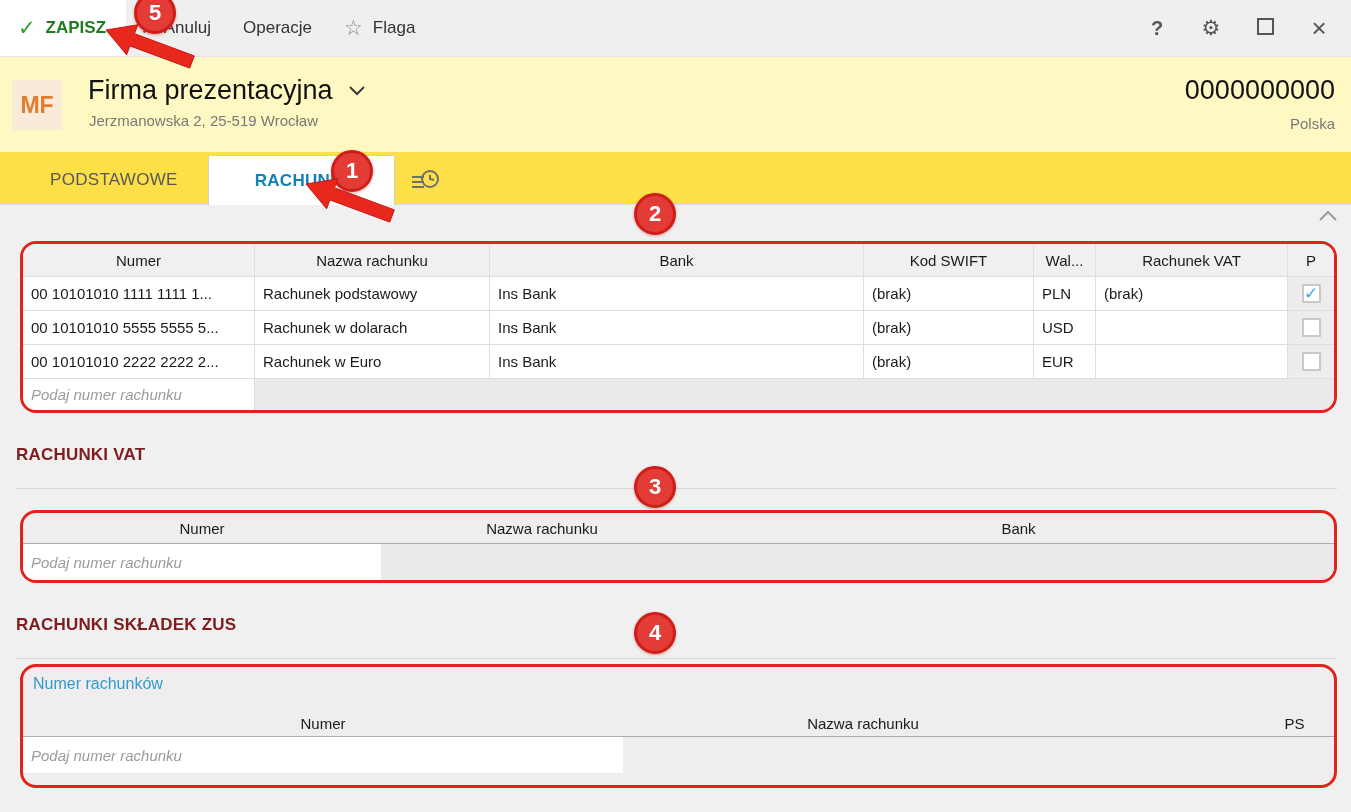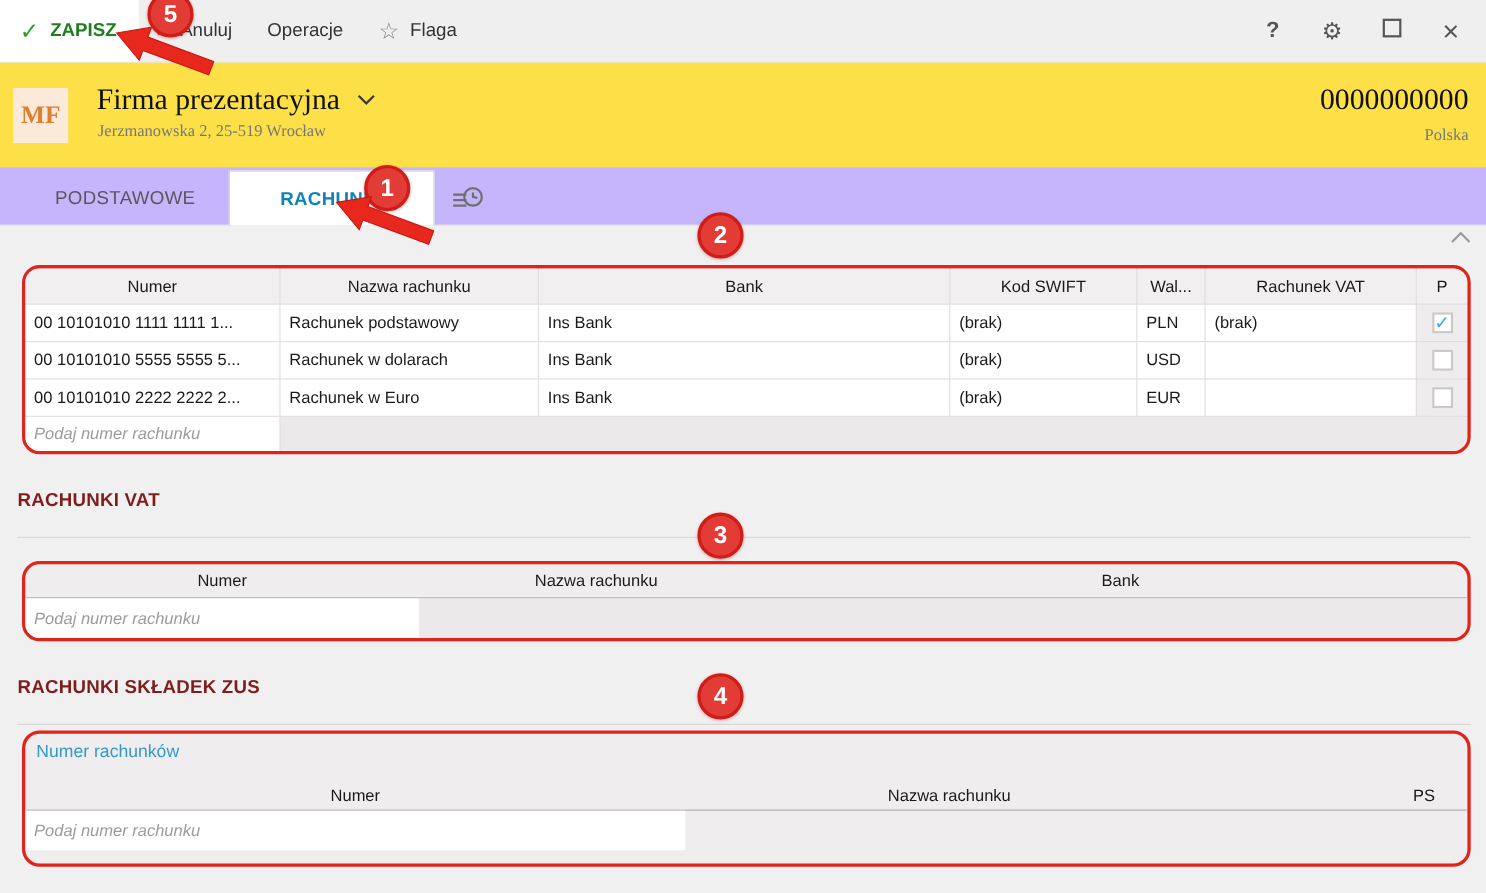--- a/index.html
+++ b/index.html
@@ -20,36 +20,36 @@
   .tb-save .glyph { color:#27a127; font-size:21px; font-weight:bold; }
   .tb-cancel .glyph { color:#d03a34; font-size:20px; font-weight:bold; }
   .tb-flag .glyph { color:#8a8a8a; font-size:21px; }
   .tb-right { margin-left:auto; display:flex; align-items:center; gap:30px; padding-right:20px; color:#555; }
   .win-btn { font-size:21px; color:#555; cursor:pointer; width:24px; text-align:center; }
   .win-help { font-weight:bold; font-size:20px; }
   .win-max { display:inline-block; width:17px; height:17px; border:2px solid #555; }
   .win-close { font-size:26px; line-height:20px; }
 
   
-  .company-header { position:absolute; top:57px; left:0; width:100%; height:95px; background:#fde047;font-family:Liberation Serif, serif; }
+  .company-header { position:absolute; top:57px; left:0; width:100%; height:95px; background:#fef9c3; }
   .avatar {
     position:absolute; left:12px; top:23px; width:50px; height:50px;
     background:#fbe9da; color:#e17d2f; font-weight:bold; font-size:23px;
     display:flex; align-items:center; justify-content:center;
   }
   .company-title { position:absolute; left:88px; top:18px; font-size:27px; color:#111;
     display:flex; align-items:center; gap:16px; cursor:pointer; }
   .company-sub { position:absolute; left:89px; top:55px; font-size:15px; color:#787878; }
   .tax-id { position:absolute; right:16px; top:18px; font-size:27px; color:#111; text-align:right;margin-left:38px; }
   .country { position:absolute; right:16px; top:58px; font-size:15px; color:#787878; text-align:right; }
 
   
   .tabbar {
     position:absolute; top:152px; left:0; width:100%; height:53px;
-    background:#c4b5fd; border-bottom:1px solid #dbd9d9;
+    background:#fde047; border-bottom:1px solid #dbd9d9;
     display:flex; align-items:flex-end; padding-left:20px;
   }
   .tab { height:49px; display:flex; align-items:center; padding:0 30px; font-size:17px;
     color:#585858; letter-spacing:.3px; cursor:pointer; }
   .tab.active {
     background:#ffffff; color:#1082b8; font-weight:bold;
     border:1px solid #d2d0d0; border-bottom:none; padding:0 46px; margin-bottom:-1px; height:50px;
   }
   .tab-history { margin:0 0 10px 16px; cursor:pointer; }
 

